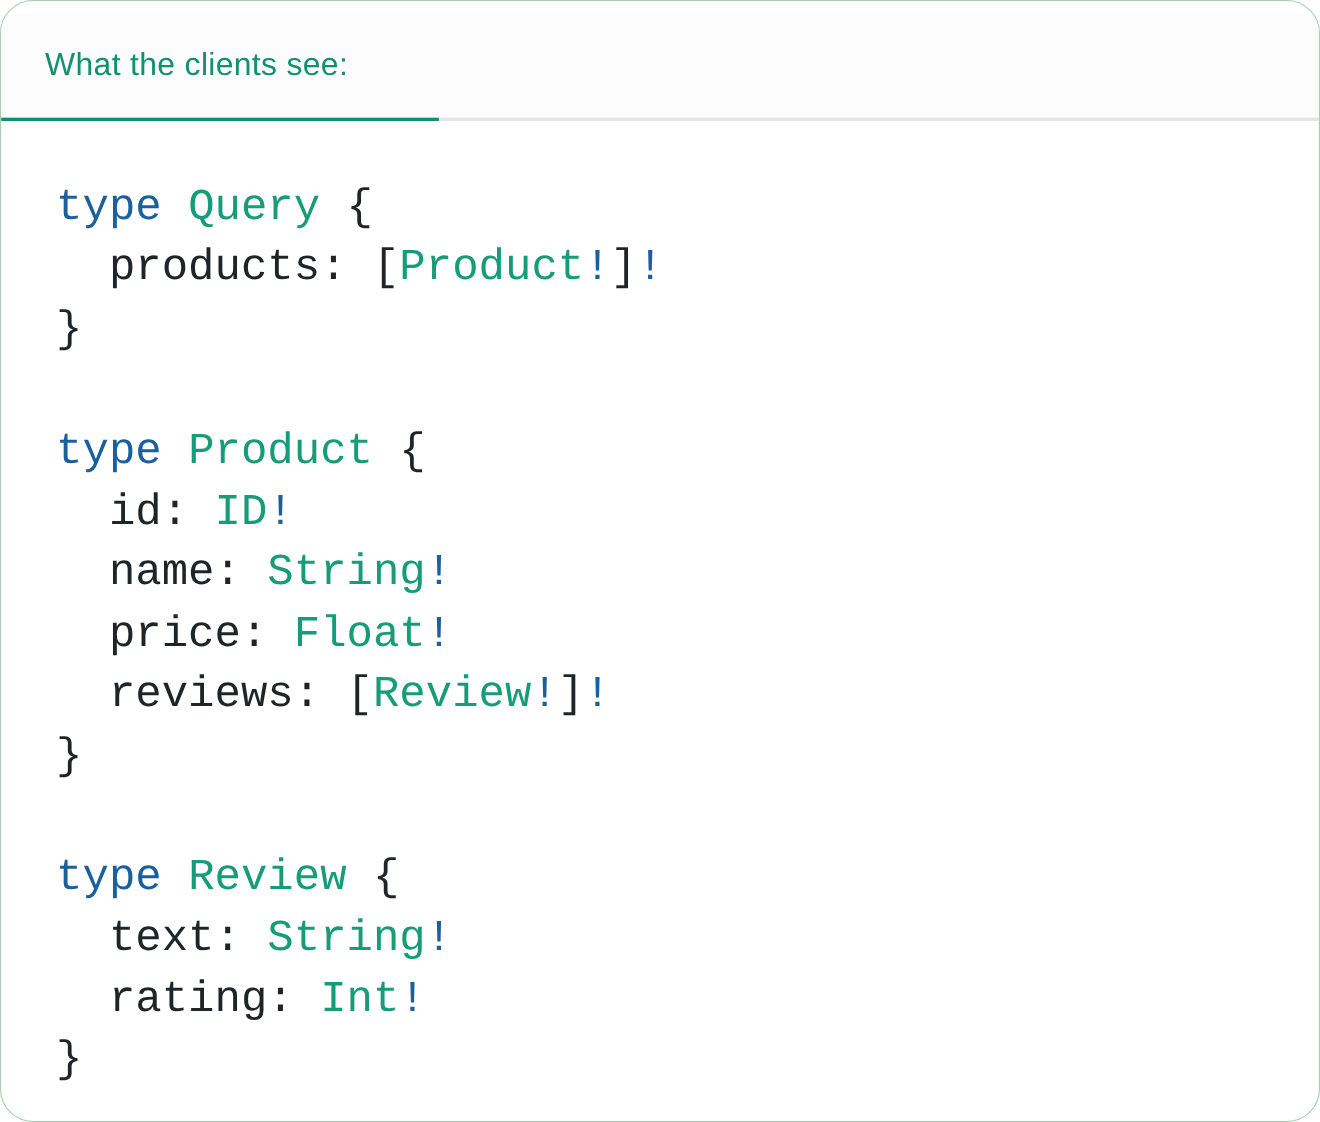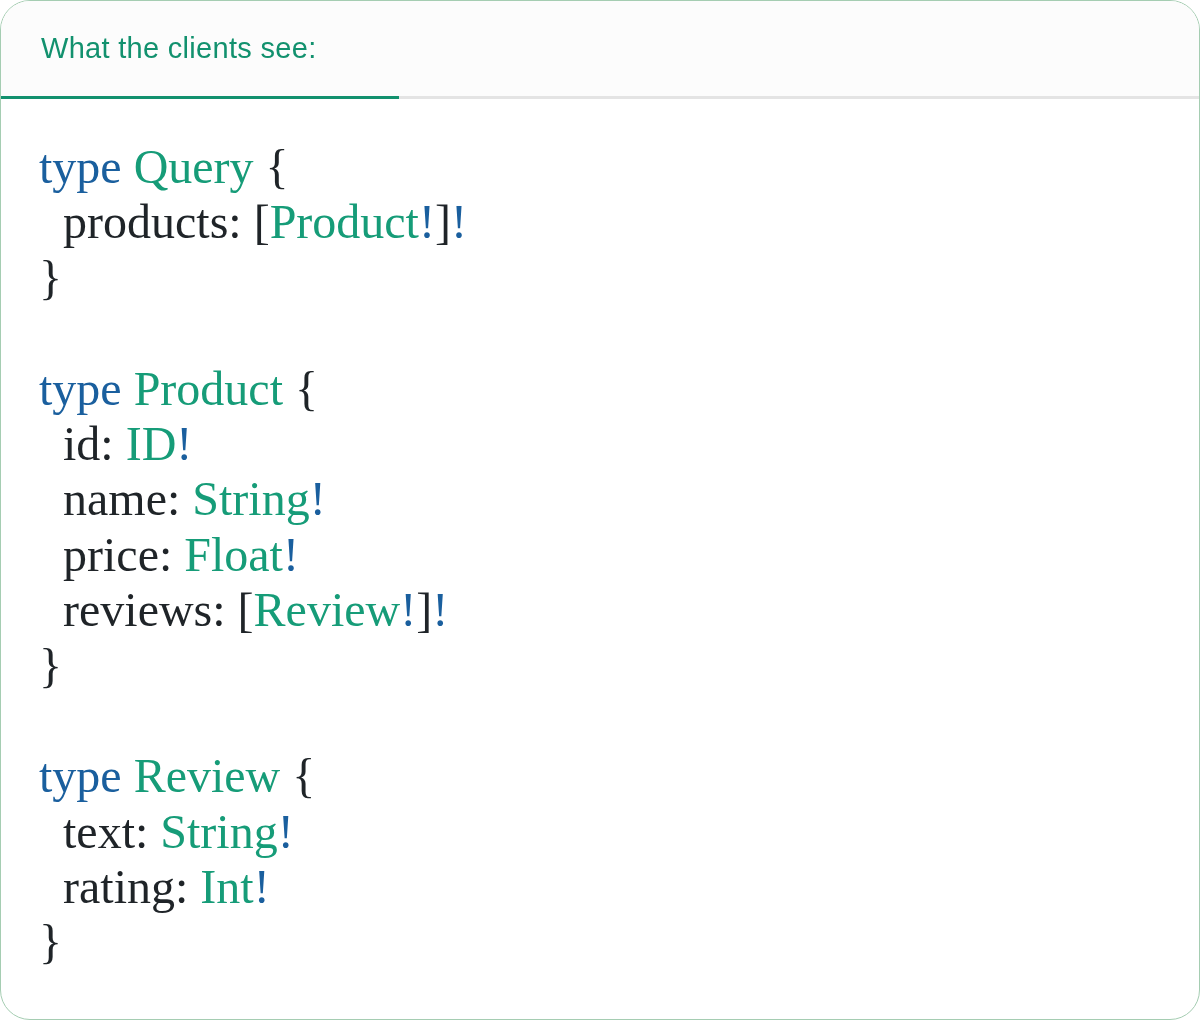--- a/index.html
+++ b/index.html
@@ -30,20 +30,21 @@
     border-radius: 30px;
     overflow: hidden;
   }
   .tab-bar {
     position: relative;
     height: 98px;
     background: var(--tabbg);
     border-bottom: 3px solid var(--sep);
     display: flex;
     align-items: center;
+    margin-top: 11px;
   }
   .tab {
     position: relative;
     height: 100%;
     width: 398px;
     display: flex;
     align-items: center;
     padding-left: 40px;
     cursor: pointer;
   }
@@ -57,24 +58,24 @@
   }
   .tab-underline {
     position: absolute;
     left: 0;
     bottom: -3px;
     width: 100%;
     height: 3px;
     background: var(--accent);
   }
   .code {
-    margin: 0;
+    margin: 12px;
     padding: 40px 30px 0 38px;
-    font-family: Liberation Serif, serif;
-    font-size: 48px;
+    font-family: Liberation Mono, monospace;
+    font-size: 40px;
     font-weight: 500;
     line-height: 55.4px;
   }
   .code-line {
     height: 55.4px;
     white-space: pre;
   }
   .tok-kw { color: var(--kw); }
   .tok-ty { color: var(--ty); }
   .tok-b  { color: var(--bang); }

